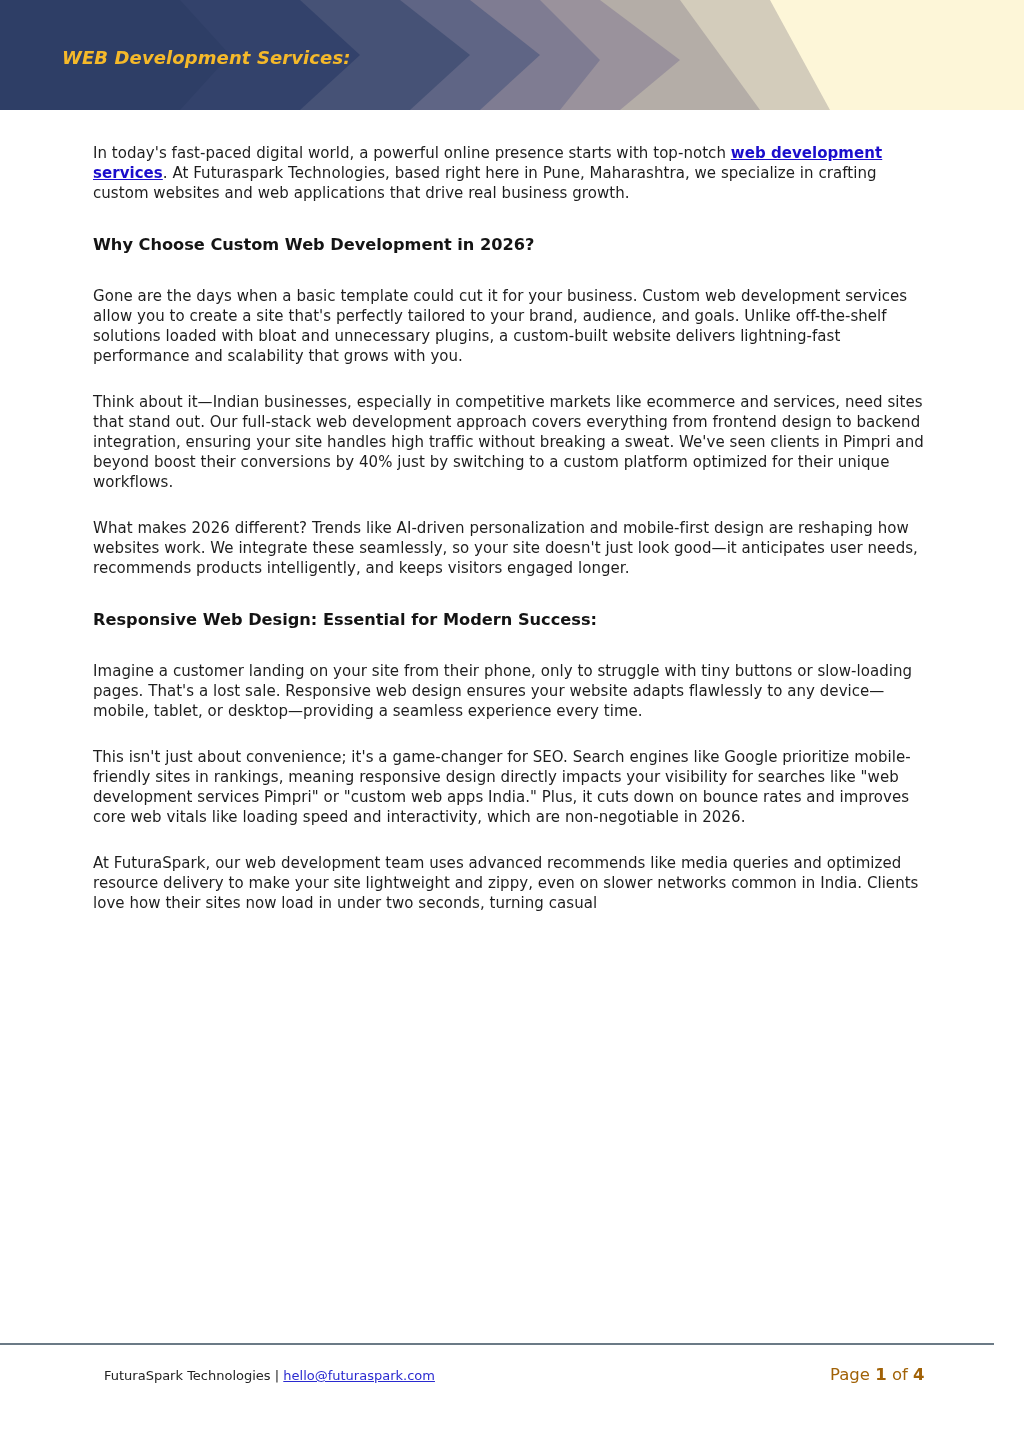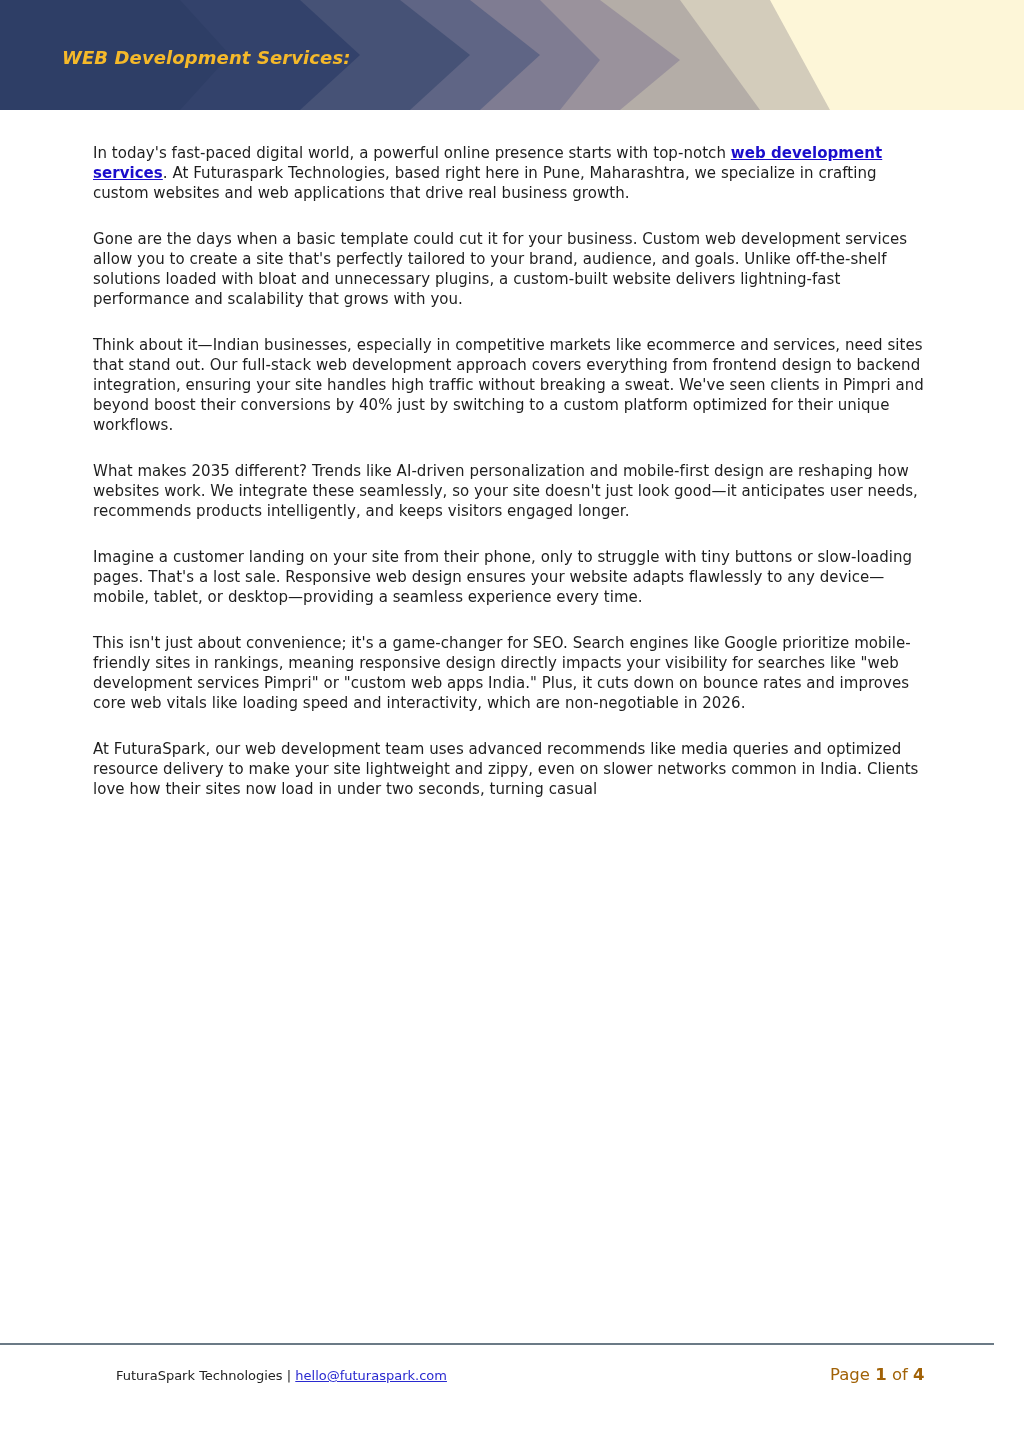--- a/index.html
+++ b/index.html
@@ -8,21 +8,21 @@
     .banner { position: absolute; left: 0; top: 0; width: 1024px; height: 110px; background: #0369a1; overflow: hidden; }
     .banner svg { position: absolute; left: 0; top: 0; }
     .banner-title { position: absolute; left: 62px; top: 47px; font-family: "DejaVu Sans", sans-serif; font-weight: bold; font-style: italic; font-size: 18px; color: #f5b92a; letter-spacing: 0.1px; }
 
     .content { position: absolute; left: 93px; top: 143px; width: 840px; }
     .content p { margin: 0 0 26px 0; font-size: 15px; line-height: 20px; color: #1e1e1e; letter-spacing: 0.05px; }
     .content h2 { margin: 0 0 26px 0; font-size: 16.2px; line-height: 31px; font-weight: bold; color: #141414; }
     .content a { color: #1a0dcc; font-weight: bold; text-decoration: underline; }
 
     .footer-rule { position: absolute; left: 0; top: 1343px; width: 994px; height: 2px; background: #6b7a86; }
-    .footer-left { position: absolute; left: 116px; top: 1368px; font-size: 13px; color: #222; }
+    .footer-left { position: absolute; left: 104px; top: 1368px; font-size: 13px; color: #222; }
     .footer-left a { color: #2a2ad0; text-decoration: underline; }
     .footer-right { position: absolute; left: 830px; top: 1365px; font-size: 16.5px; color: #a16207; }
     .footer-right b { font-weight: bold; }
   </style>
 </head>
 <body>
 
 <div class="banner">
   <svg width="1024" height="110" viewBox="0 0 1024 110">
     <rect x="0" y="0" width="1024" height="110" fill="#fdf6d8"></rect>
@@ -34,24 +34,26 @@
     <polygon points="0,0 400,0 470,55 410,110 0,110" fill="#465276"></polygon>
     <polygon points="0,0 300,0 360,55 300,110 0,110" fill="#33426b"></polygon>
     <polygon points="0,0 180,0 230,55 180,110 0,110" fill="#2e3e66"></polygon>
   </svg>
   <div class="banner-title">WEB Development Services:</div>
 </div>
 
 <div class="content">
   <p><span>In today's fast-paced digital world, a powerful online presence starts with top-notch </span><a>web development services</a><span>. At Futuraspark Technologies, based right here in Pune, Maharashtra, we specialize in crafting custom websites and web applications that drive real business growth.</span></p>
 
+  <h2>Why Choose Custom Web Development in 2026?</h2>
   <p>Gone are the days when a basic template could cut it for your business. Custom web development services allow you to create a site that's perfectly tailored to your brand, audience, and goals. Unlike off-the-shelf solutions loaded with bloat and unnecessary plugins, a custom-built website delivers lightning-fast performance and scalability that grows with you.</p>
   <p>Think about it—Indian businesses, especially in competitive markets like ecommerce and services, need sites that stand out. Our full-stack web development approach covers everything from frontend design to backend integration, ensuring your site handles high traffic without breaking a sweat. We've seen clients in Pimpri and beyond boost their conversions by 40% just by switching to a custom platform optimized for their unique workflows.</p>
-  <p>What makes 2035 different? Trends like AI-driven personalization and mobile-first design are reshaping how websites work. We integrate these seamlessly, so your site doesn't just look good—it anticipates user needs, recommends products intelligently, and keeps visitors engaged longer.</p>
+  <p>What makes 2026 different? Trends like AI-driven personalization and mobile-first design are reshaping how websites work. We integrate these seamlessly, so your site doesn't just look good—it anticipates user needs, recommends products intelligently, and keeps visitors engaged longer.</p>
 
+  <h2>Responsive Web Design: Essential for Modern Success:</h2>
   <p>Imagine a customer landing on your site from their phone, only to struggle with tiny buttons or slow-loading pages. That's a lost sale. Responsive web design ensures your website adapts flawlessly to any device—mobile, tablet, or desktop—providing a seamless experience every time.</p>
   <p>This isn't just about convenience; it's a game-changer for SEO. Search engines like Google prioritize mobile-friendly sites in rankings, meaning responsive design directly impacts your visibility for searches like "web development services Pimpri" or "custom web apps India." Plus, it cuts down on bounce rates and improves core web vitals like loading speed and interactivity, which are non-negotiable in 2026.</p>
   <p>At FuturaSpark, our web development team uses advanced recommends like media queries and optimized resource delivery to make your site lightweight and zippy, even on slower networks common in India. Clients love how their sites now load in under two seconds, turning casual</p>
 </div>
 
 <div class="footer-rule"></div>
 <div class="footer-left"><span>FuturaSpark Technologies | </span><a>hello@futuraspark.com</a></div>
 <div class="footer-right"><span>Page </span><b>1</b><span> of </span><b>4</b></div>
 
 </body></html>

